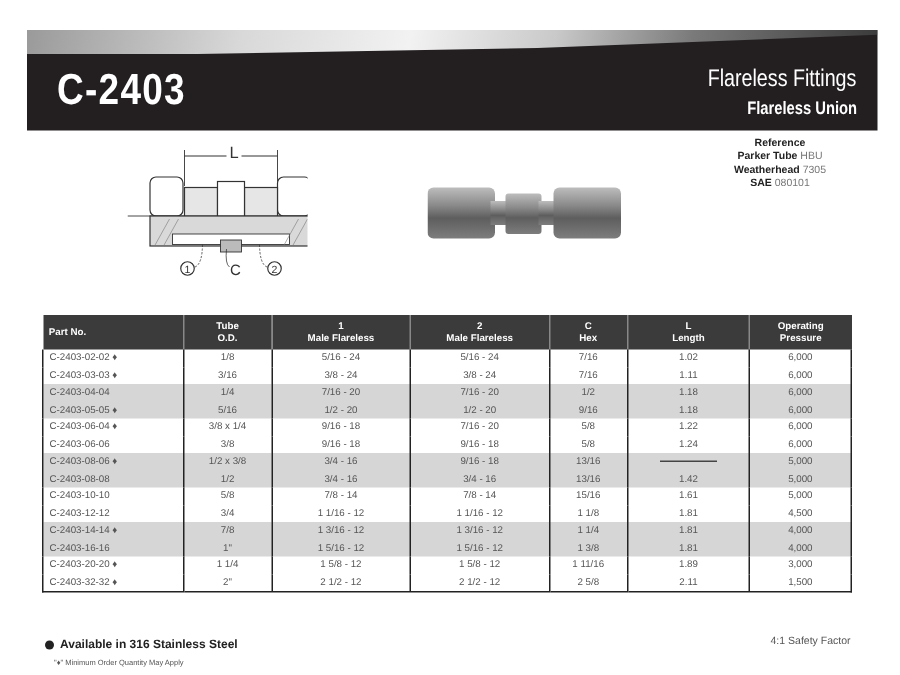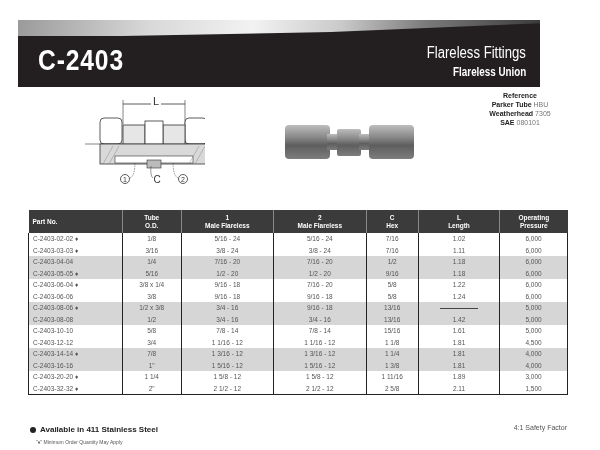--- a/index.html
+++ b/index.html
@@ -1,17 +1,17 @@
 <!DOCTYPE html>
 <html><head>
 <meta charset="utf-8">
 <style>
   html, body { margin:0; padding:0; background:#ffffff; }
   body { width:600px; height:450px; position:relative; overflow:hidden; font-family:"Liberation Sans", sans-serif; color:#333; }
-  .banner { position:absolute; left:18px; top:20px; width:522px; height:67px; background:#231f20; overflow:hidden; }
+  .banner { position:absolute; left:18px; top:20px; width:567px; height:67px; background:#231f20; overflow:hidden; }
   .banner-swoosh { position:absolute; left:0; top:0; width:100%; height:16px;
     background:linear-gradient(100deg,#9a9a9a 0%,#d8d8d8 25%,#f2f2f2 45%,#c9c9c9 62%,#7a7a7a 78%,#3a3a3a 100%);
     clip-path:polygon(0 0,100% 0,100% 20%,60% 75%,20% 100%,0 100%); }
   .banner-title { position:absolute; left:20px; top:24px; font-family:"Liberation Sans", sans-serif; font-weight:bold; font-size:29px; color:#fff; letter-spacing:1px; transform:scaleX(0.85); transform-origin:left; }
   .banner-sub1 { position:absolute; right:14px; top:24px; color:#fff; font-size:16px; transform:scaleX(0.82); transform-origin:right; }
   .banner-sub2 { position:absolute; right:14px; top:45px; color:#fff; font-size:12px; font-weight:bold; transform:scaleX(0.82); transform-origin:right; }
   .reference { position:absolute; left:470px; top:91px; width:100px; text-align:center; font-size:7px; line-height:9px; color:#222; }
   .reference b { font-weight:bold; }
   .ref-title { font-weight:bold; }
   .ref-line .v { color:#777; }
@@ -253,16 +253,16 @@
         <td>2 1/2 - 12</td>
         <td>2 1/2 - 12</td>
         <td>2 5/8</td>
         <td>2.11</td>
         <td>1,500</td>
       </tr>
     </tbody>
 </table>
 
 <div class="avail">
-  <span class="dot"></span><span>Available in 411 Stainless Steel</span>
+  <span class="dot"></span><span>Available in 316 Stainless Steel</span>
 </div>
 <div class="footnote">"♦" Minimum Order Quantity May Apply</div>
 <div class="safety">4:1 Safety Factor</div>
 
 </body></html>

